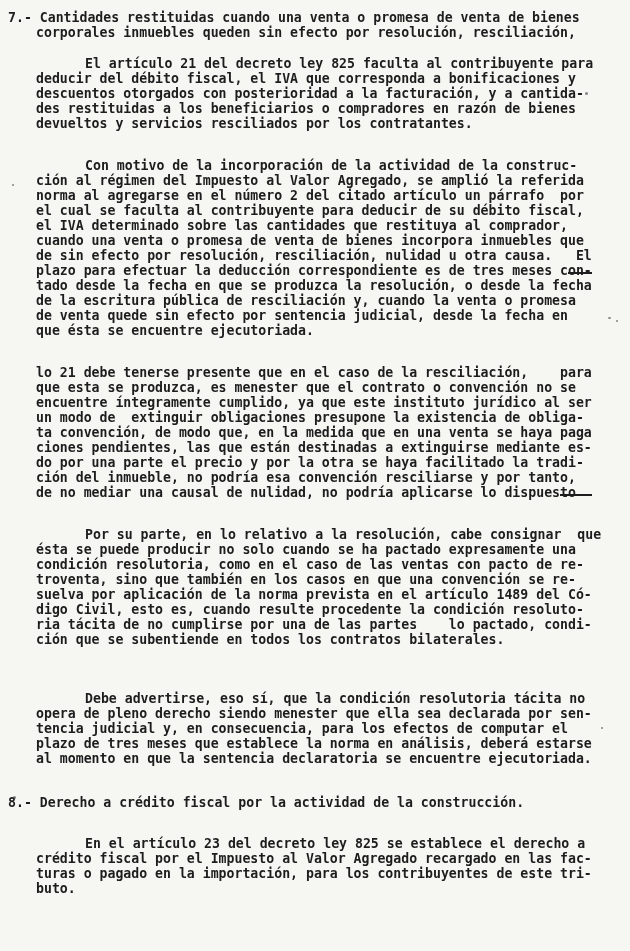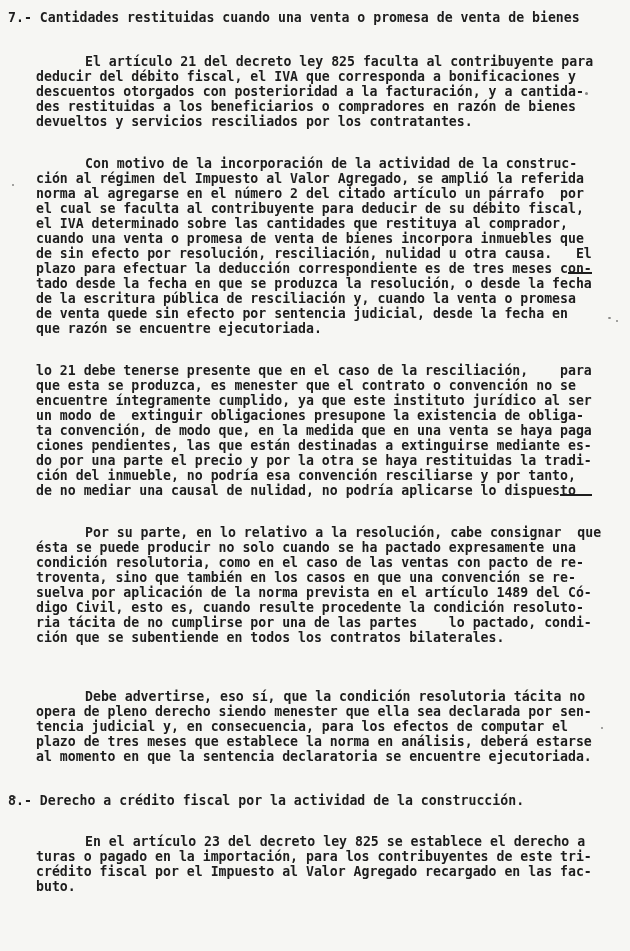--- a/index.html
+++ b/index.html
@@ -24,21 +24,21 @@
   }
   .line {
     white-space: pre;
     height: 15px;
   }
   
   .line.hang { margin-left: -28px; }
   
   .line.first { padding-left: 49px; }
   .block { margin-bottom: 27px; }
-  .block.heading { margin-bottom: 29px; }
+  .block.heading { margin-bottom: 16px; }
   #section-8 { margin-top: 2px; margin-bottom: 26px; }
   #para-5 { margin-bottom: 29px; margin-top: 44px; }
 
   
   .cont-underline {
     position: absolute;
     height: 2px;
     background: var(--ink, #1d1d1d);
   }
   #underline-que { left: 568px; top: 272px; width: 24px; }
@@ -57,20 +57,21 @@
   .speck.s5 { left: 601px; top: 727px; width: 2px; height: 2px; }
   .speck.s6 { left: 12px;  top: 184px; width: 2px; height: 2px; }
 </style>
 </head>
 <body>
 
 <div class="page">
 
   <div class="block heading" id="section-7">
     <div class="line hang">7.- Cantidades restituidas cuando una venta o promesa de venta de bienes</div>
+    <div class="line">corporales inmuebles queden sin efecto por resolución, resciliación,</div>
   </div>
 
   <div class="block para" id="para-1">
     <div class="line first">El artículo 21 del decreto ley 825 faculta al contribuyente para</div>
     <div class="line">deducir del débito fiscal, el IVA que corresponda a bonificaciones y</div>
     <div class="line">descuentos otorgados con posterioridad a la facturación, y a cantida-</div>
     <div class="line">des restituidas a los beneficiarios o compradores en razón de bienes</div>
     <div class="line">devueltos y servicios resciliados por los contratantes.</div>
   </div>
 
@@ -79,31 +80,31 @@
     <div class="line">ción al régimen del Impuesto al Valor Agregado, se amplió la referida</div>
     <div class="line">norma al agregarse en el número 2 del citado artículo un párrafo  por</div>
     <div class="line">el cual se faculta al contribuyente para deducir de su débito fiscal,</div>
     <div class="line">el IVA determinado sobre las cantidades que restituya al comprador,</div>
     <div class="line">cuando una venta o promesa de venta de bienes incorpora inmuebles que</div>
     <div class="line">de sin efecto por resolución, resciliación, nulidad u otra causa.   El</div>
     <div class="line">plazo para efectuar la deducción correspondiente es de tres meses con-</div>
     <div class="line">tado desde la fecha en que se produzca la resolución, o desde la fecha</div>
     <div class="line">de la escritura pública de resciliación y, cuando la venta o promesa</div>
     <div class="line">de venta quede sin efecto por sentencia judicial, desde la fecha en</div>
-    <div class="line">que razón se encuentre ejecutoriada.</div>
+    <div class="line">que ésta se encuentre ejecutoriada.</div>
   </div>
 
   <div class="block para" id="para-3">
     <div class="line">lo 21 debe tenerse presente que en el caso de la resciliación,    para</div>
     <div class="line">que esta se produzca, es menester que el contrato o convención no se</div>
     <div class="line">encuentre íntegramente cumplido, ya que este instituto jurídico al ser</div>
     <div class="line">un modo de  extinguir obligaciones presupone la existencia de obliga-</div>
     <div class="line">ta convención, de modo que, en la medida que en una venta se haya paga</div>
     <div class="line">ciones pendientes, las que están destinadas a extinguirse mediante es-</div>
-    <div class="line">do por una parte el precio y por la otra se haya restituidas la tradi-</div>
+    <div class="line">do por una parte el precio y por la otra se haya facilitado la tradi-</div>
     <div class="line">ción del inmueble, no podría esa convención resciliarse y por tanto,</div>
     <div class="line">de no mediar una causal de nulidad, no podría aplicarse lo dispuesto</div>
   </div>
 
   <div class="block para" id="para-4">
     <div class="line first">Por su parte, en lo relativo a la resolución, cabe consignar  que</div>
     <div class="line">ésta se puede producir no solo cuando se ha pactado expresamente una</div>
     <div class="line">condición resolutoria, como en el caso de las ventas con pacto de re-</div>
     <div class="line">troventa, sino que también en los casos en que una convención se re-</div>
     <div class="line">suelva por aplicación de la norma prevista en el artículo 1489 del Có-</div>
@@ -119,22 +120,22 @@
     <div class="line">plazo de tres meses que establece la norma en análisis, deberá estarse</div>
     <div class="line">al momento en que la sentencia declaratoria se encuentre ejecutoriada.</div>
   </div>
 
   <div class="block heading" id="section-8">
     <div class="line hang">8.- Derecho a crédito fiscal por la actividad de la construcción.</div>
   </div>
 
   <div class="block para" id="para-6">
     <div class="line first">En el artículo 23 del decreto ley 825 se establece el derecho a</div>
+    <div class="line">crédito fiscal por el Impuesto al Valor Agregado recargado en las fac-</div>
     <div class="line">turas o pagado en la importación, para los contribuyentes de este tri-</div>
-    <div class="line">crédito fiscal por el Impuesto al Valor Agregado recargado en las fac-</div>
     <div class="line">buto.</div>
   </div>
 
   <div class="cont-underline" id="underline-que"></div>
   <div class="cont-underline" id="underline-paga"></div>
 
   <div class="speck s1"></div>
   <div class="speck s2"></div>
   <div class="speck s3"></div>
   <div class="speck s4"></div>

